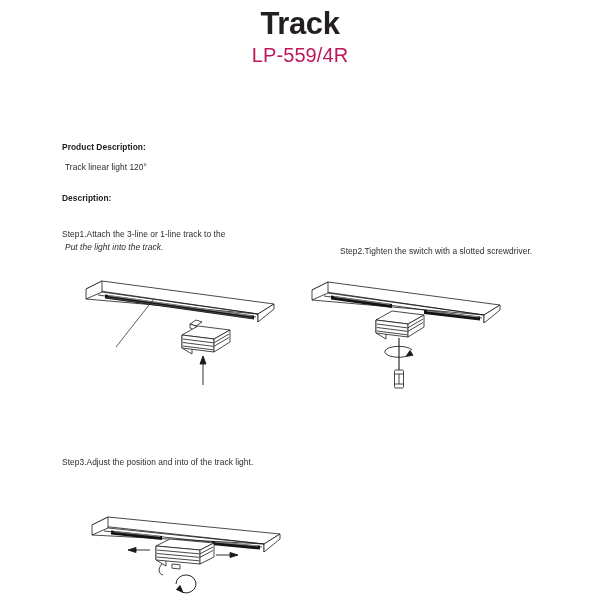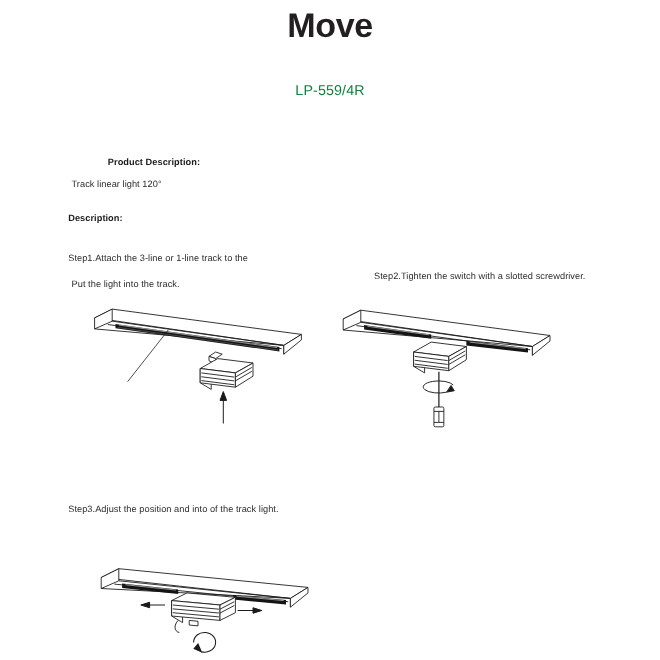--- a/index.html
+++ b/index.html
@@ -27,69 +27,68 @@
   .title {
     margin: 0;
     padding-top: 8px;
     font-size: 31px;
     font-weight: 600;
     letter-spacing: -0.4px;
     line-height: 1.05;
     color: #231f20;
   }
   .subline {
-    font-size: 13px;
+    font-size: 20px;
     font-weight: 400;
     line-height: 1.42;
-    color: #15803d;
+    color: #be185d;
     letter-spacing: 0.1px;
-    margin-top: 32px;
   }
 
   
   .block {
     position: absolute;
     font-size: 8.4px;
     line-height: 1.52;
     color: #2b2b2b;
     letter-spacing: 0.05px;
   }
   .block.bold {
     font-weight: bold;
     color: #1b1b1b;
   }
   .indent {
     padding-left: 3px;
   }
   .gap {
-    margin-top: 11px;
-  }
-
-  #product-desc-label { left: 62px; top: 141px; margin-left: 36px; }
+    font-style: italic;
+  }
+
+  #product-desc-label { left: 62px; top: 141px; }
   #product-desc-text  { left: 62px; top: 161px; }
   #instruction-label  { left: 62px; top: 192px; }
   #step1-block        { left: 62px; top: 228px; width: 190px; }
   #step2-block        { left: 330px; top: 245px; width: 210px; margin-left: 10px; }
   #step3-block        { left: 62px; top: 456px; width: 260px; }
 
   
   .figure {
     position: absolute;
   }
   #figure-1 { left: 78px;  top: 278px; }
   #figure-2 { left: 300px; top: 278px; }
   #figure-3 { left: 84px;  top: 512px; }
 
   svg { display: block; overflow: visible; }
 </style>
 </head>
 <body>
 
 <div class="header">
-  <h1 class="title">Move</h1>
+  <h1 class="title">Track</h1>
   <div class="subline">LP-559/4R</div>
 </div>
 
 <div class="block bold" id="product-desc-label">Product Description:</div>
 
 <div class="block indent" id="product-desc-text">Track linear light 120°</div>
 
 <div class="block bold" id="instruction-label">Description:</div>
 
 <div class="block" id="step1-block">

